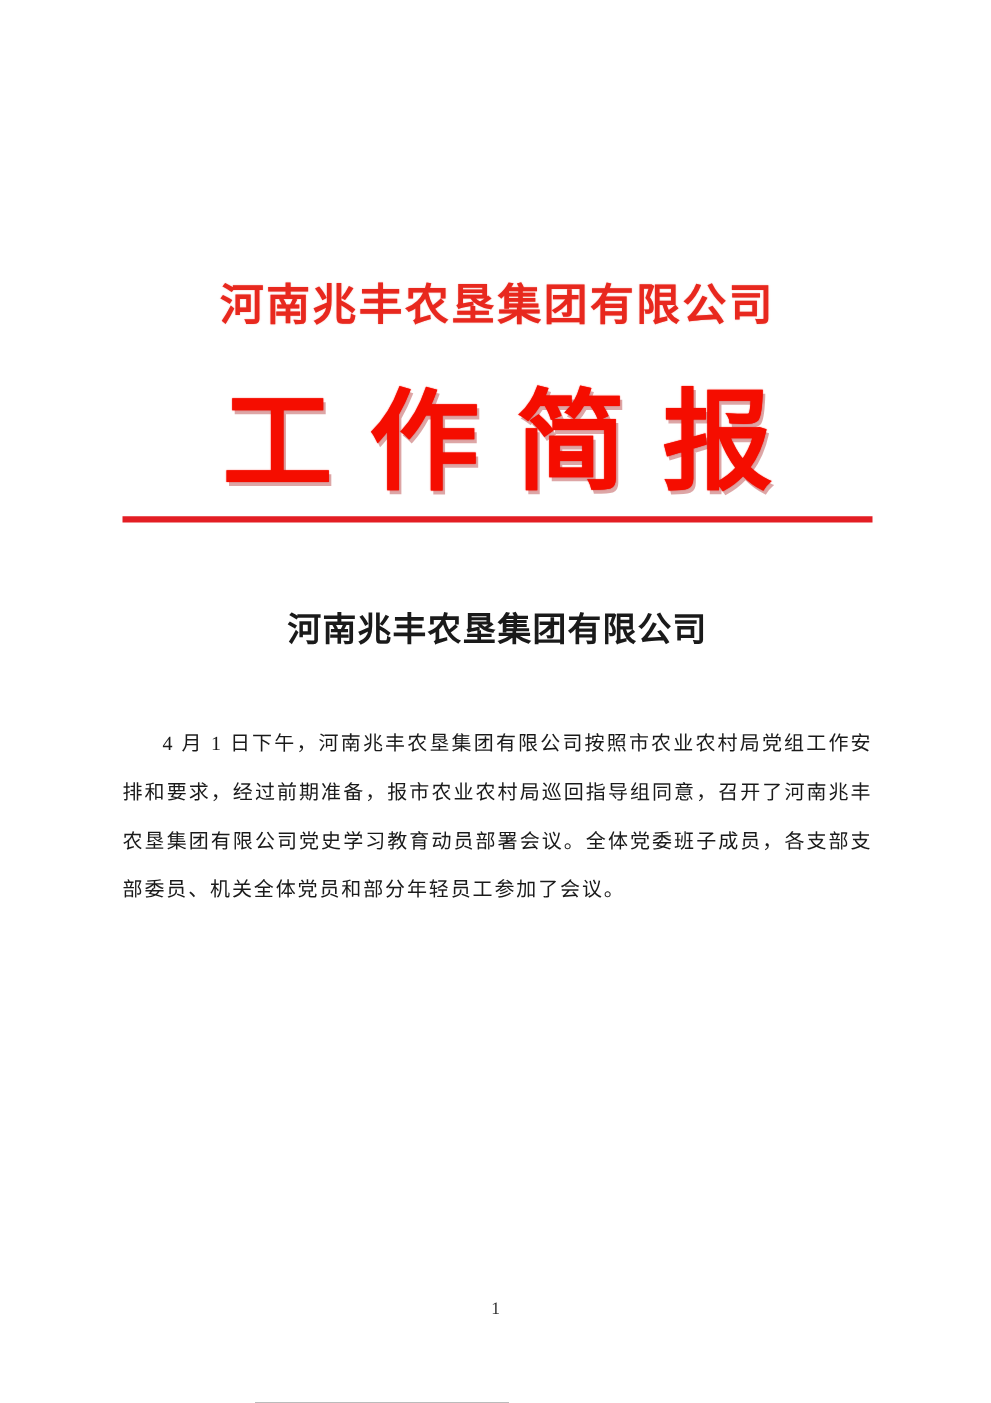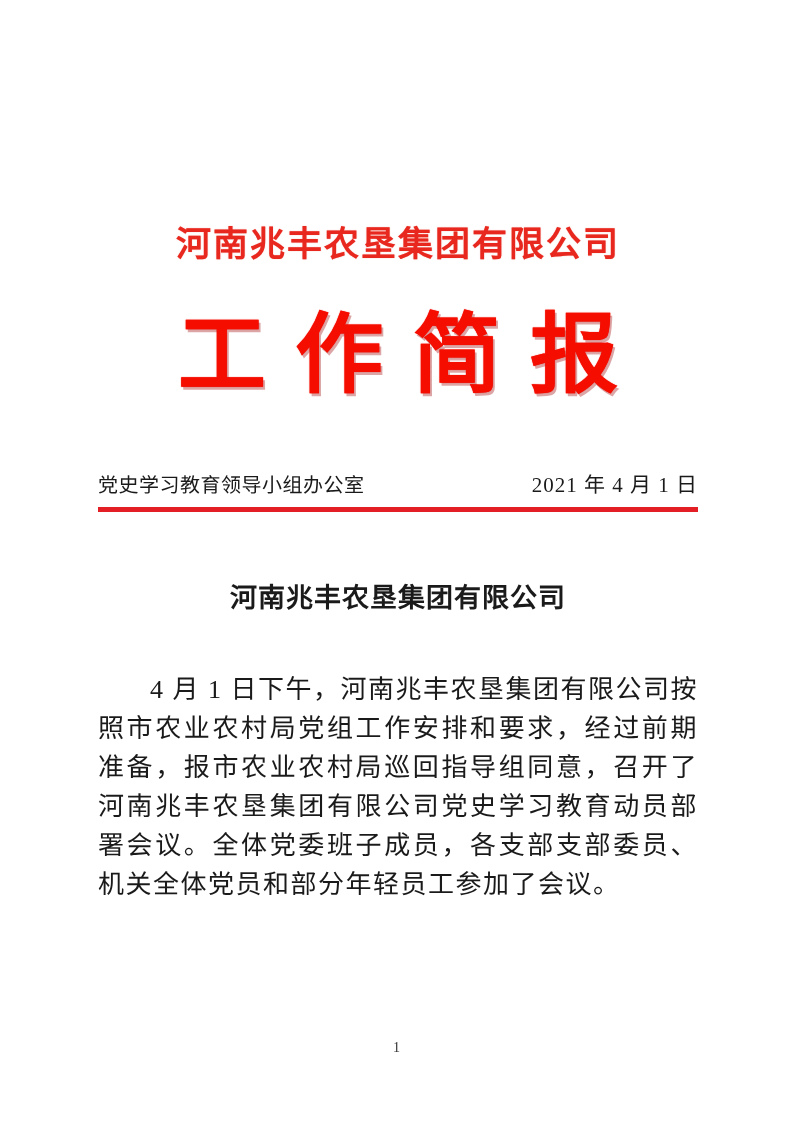--- a/index.html
+++ b/index.html
@@ -81,21 +81,21 @@
     font-weight:bold;
     font-size:27px;
     line-height:33px;
     letter-spacing:1px;
   }
   
   .article-body{
     margin-top:55px;
   }
   .article-body p{
-    font-size:26px;
+    font-size:16px;
     line-height:39px;
     letter-spacing:1.5px;
     text-indent:2em;
     text-align:justify;
     text-justify:inter-character;
     margin-top:20px;
   }
   
   .page-footer{
     position:absolute;
@@ -116,24 +116,20 @@
 
     <div class="org-title">河南兆丰农垦集团有限公司</div>
 
     <div class="banner">
       <span class="banner-char">工</span>
       <span class="banner-char">作</span>
       <span class="banner-char">简</span>
       <span class="banner-char">报</span>
     </div>
 
-    <div class="info-row">
-      <span class="issuer">党史学习教育领导小组办公室</span>
-      <span class="issue-date">2021 年 4 月 1 日</span>
-    </div>
 
     <div class="divider"></div>
 
     <div class="article-heading">
       <div>河南兆丰农垦集团有限公司</div>
     </div>
 
     <div class="article-body">
       <p>4 月 1 日下午，河南兆丰农垦集团有限公司按照市农业农村局党组工作安排和要求，经过前期准备，报市农业农村局巡回指导组同意，召开了河南兆丰农垦集团有限公司党史学习教育动员部署会议。全体党委班子成员，各支部支部委员、机关全体党员和部分年轻员工参加了会议。</p>
     </div>

